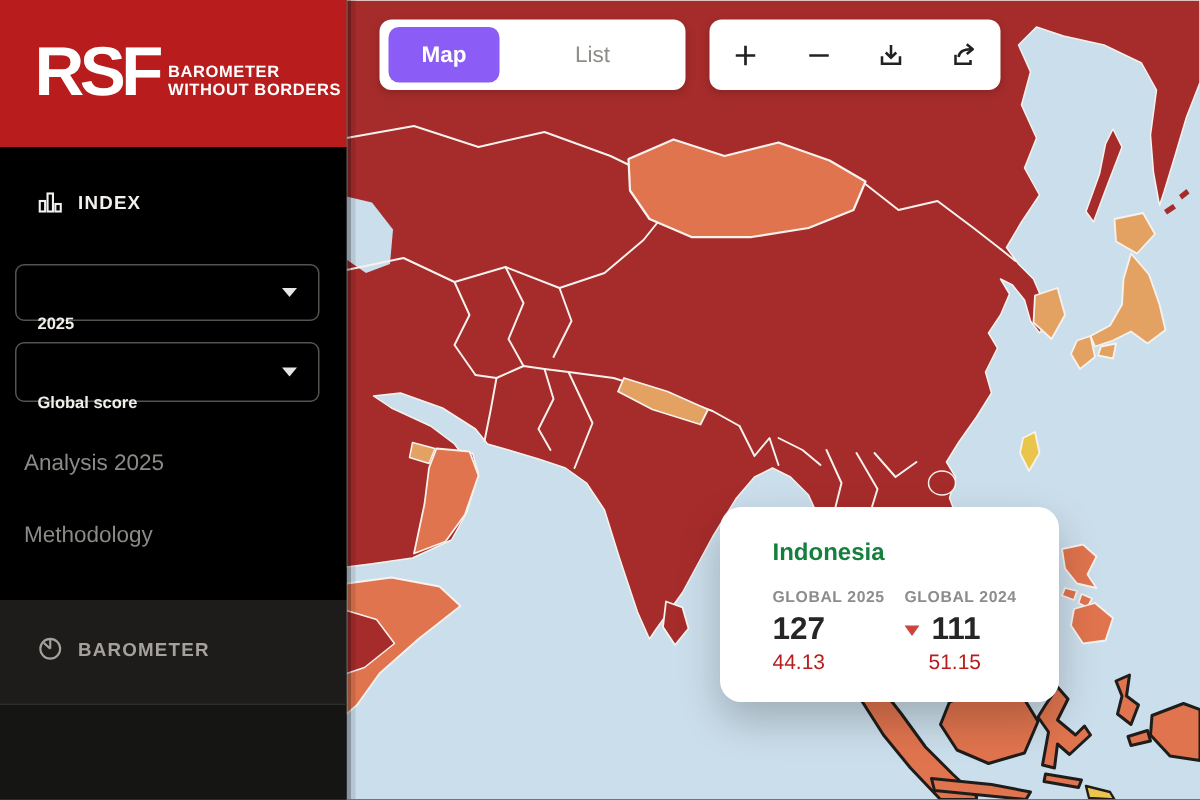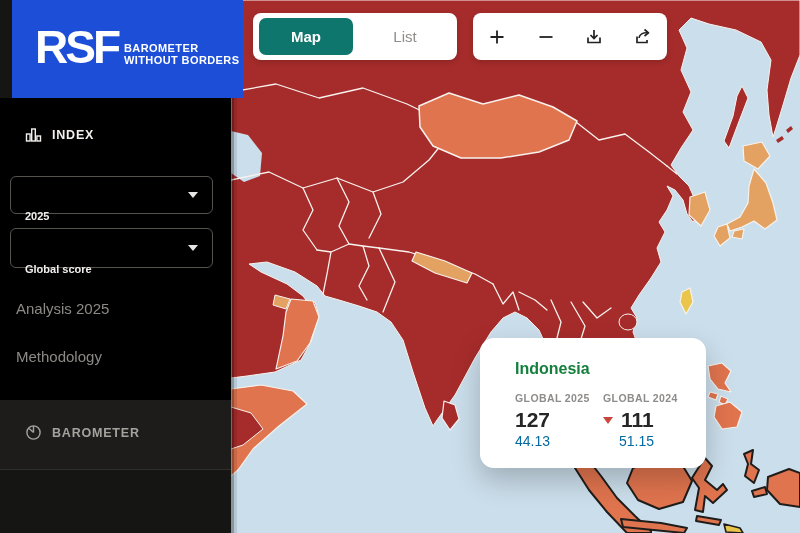--- a/index.html
+++ b/index.html
@@ -2,21 +2,21 @@
 <html><head>
 <meta charset="utf-8">
 <style>
   * { margin:0; padding:0; box-sizing:border-box; }
   html,body { width:800px; height:533px; overflow:hidden; background:#0d0d0c;
               font-family:"Liberation Sans", sans-serif; }
   .app { position:relative; width:800px; height:533px; }
 
   
   .sidebar { position:absolute; left:0; top:0; width:231px; height:533px; background:#151514; z-index:5; }
-  .logo-block { position:absolute; left:12px; top:0; width:231px; height:98px; background:#1d4ed8; }
+  .logo-block { position:absolute; left:0; top:0; width:231px; height:98px; background:#b91c1c; }
   .logo { position:absolute; left:23px; top:24px; display:flex; align-items:flex-end; }
   .logo-acronym { color:#fff; font-size:46px; font-weight:900; letter-spacing:-3px; line-height:46px; }
   .logo-lines { margin-left:6px; margin-bottom:4px; }
   .logo-lines div { color:#fff; font-size:11px; font-weight:700; letter-spacing:.4px; line-height:11.5px; white-space:nowrap; }
 
   .index-section { position:absolute; left:0; top:98px; width:231px; height:302px; background:#000000; }
   .section-row { position:absolute; left:25px; display:flex; align-items:center; gap:10px; cursor:pointer; }
   .section-label { font-size:12.5px; font-weight:700; letter-spacing:.8px; color:#f3f1ee; }
   .index-row { top:28px; }
   .barometer-row { top:24px; }
@@ -36,39 +36,39 @@
   .barometer-section { position:absolute; left:0; top:400px; width:231px; height:69px; background:#1d1c1b; }
   .sidebar-footer { position:absolute; left:0; top:469px; width:231px; height:64px; background:#151514; border-top:1px solid #2f2e2d; }
 
   
   .map-pane { position:absolute; left:231px; top:0; width:569px; height:533px; background:#cbdeeb; }
   .map-svg { position:absolute; left:0; top:0; }
 
   
   .seg-toggle { position:absolute; left:22px; top:13px; width:204px; height:47px; background:#fff; border-radius:8px;
                 box-shadow:0 2px 6px rgba(0,0,0,.18); display:flex; align-items:center; z-index:10; }
-  .seg-map { margin-left:6px; width:94px; height:37px; background:#0f766e; border-radius:7px; color:#fff;
+  .seg-map { margin-left:6px; width:74px; height:37px; background:#8b5cf6; border-radius:7px; color:#fff;
              font-size:15px; font-weight:700; display:flex; align-items:center; justify-content:center; cursor:pointer; }
   .seg-list { flex:1; text-align:center; color:#8f8d8a; font-size:15px; font-weight:500; cursor:pointer; }
 
   .map-controls { position:absolute; left:242px; top:13px; width:194px; height:47px; background:#fff; border-radius:8px;
                   box-shadow:0 2px 6px rgba(0,0,0,.18); display:flex; align-items:center; justify-content:space-around; z-index:10; }
   .ctrl-btn { width:34px; height:34px; display:flex; align-items:center; justify-content:center; cursor:pointer; }
 
   
   .tooltip-card { position:absolute; left:249px; top:338px; width:226px; height:130px; background:#fff; border-radius:14px;
                   box-shadow:0 12px 28px rgba(0,0,0,.22); z-index:8; padding:22px 0 0 35px; }
   .tt-country { font-size:16px; font-weight:700; color:#15803d; }
   .tt-cols { display:flex; margin-top:14px; }
   .tt-col { width:88px; }
   .tt-col2 { width:100px; }
   .tt-label { font-size:10.5px; font-weight:600; letter-spacing:.4px; color:#8e8c8a; }
   .tt-rank-row { display:flex; align-items:center; margin-top:5px; }
   .tt-rank { font-size:21px; font-weight:700; color:#262626; line-height:22px; }
-  .tt-score { font-size:14px; color:#0369a1; margin-top:2px; }
+  .tt-score { font-size:14px; color:#b91c1c; margin-top:2px; }
   .tt-indent { margin-left:16px; }
   .trend-down { width:0; height:0; border-left:5px solid transparent; border-right:5px solid transparent;
                 border-top:7px solid #c8463c; margin-right:8px; }
 </style>
 </head>
 <body>
 
 <div class="app">
 
   <div class="sidebar">

